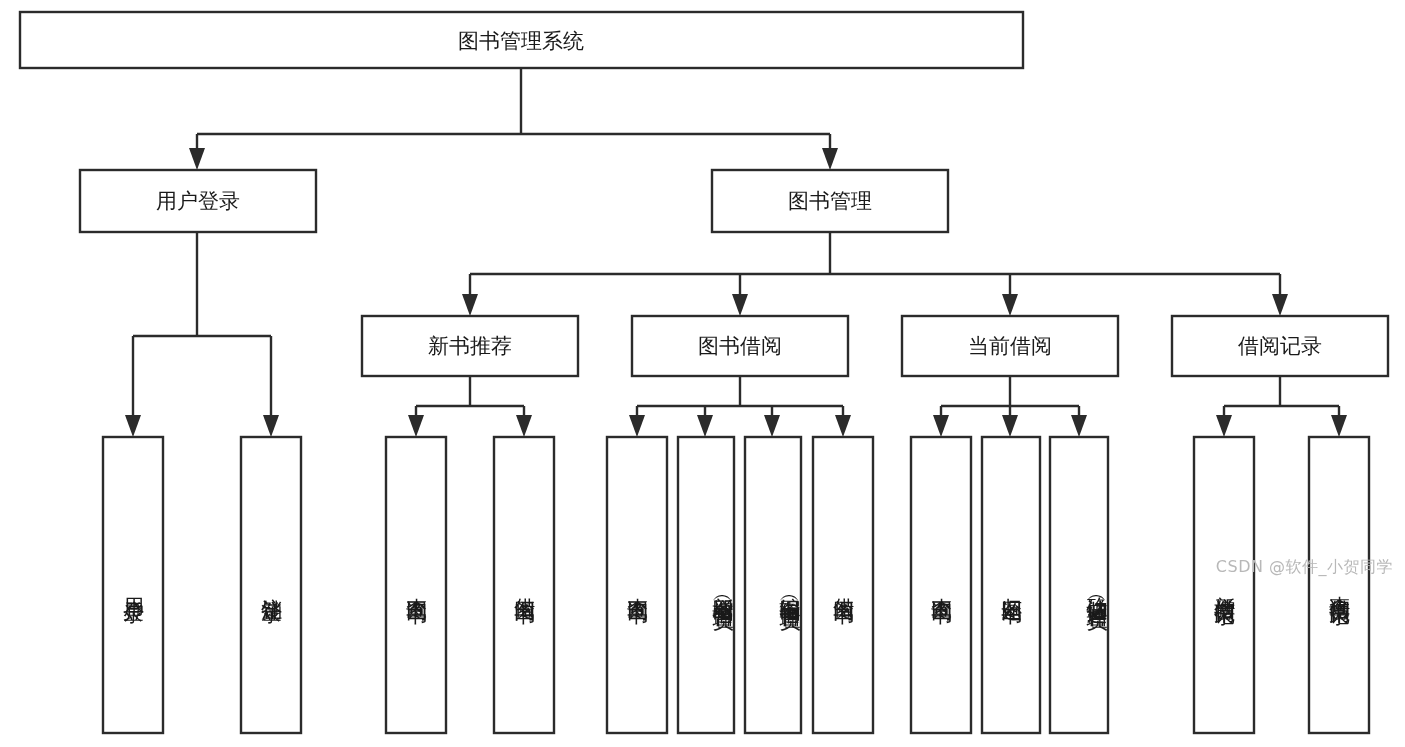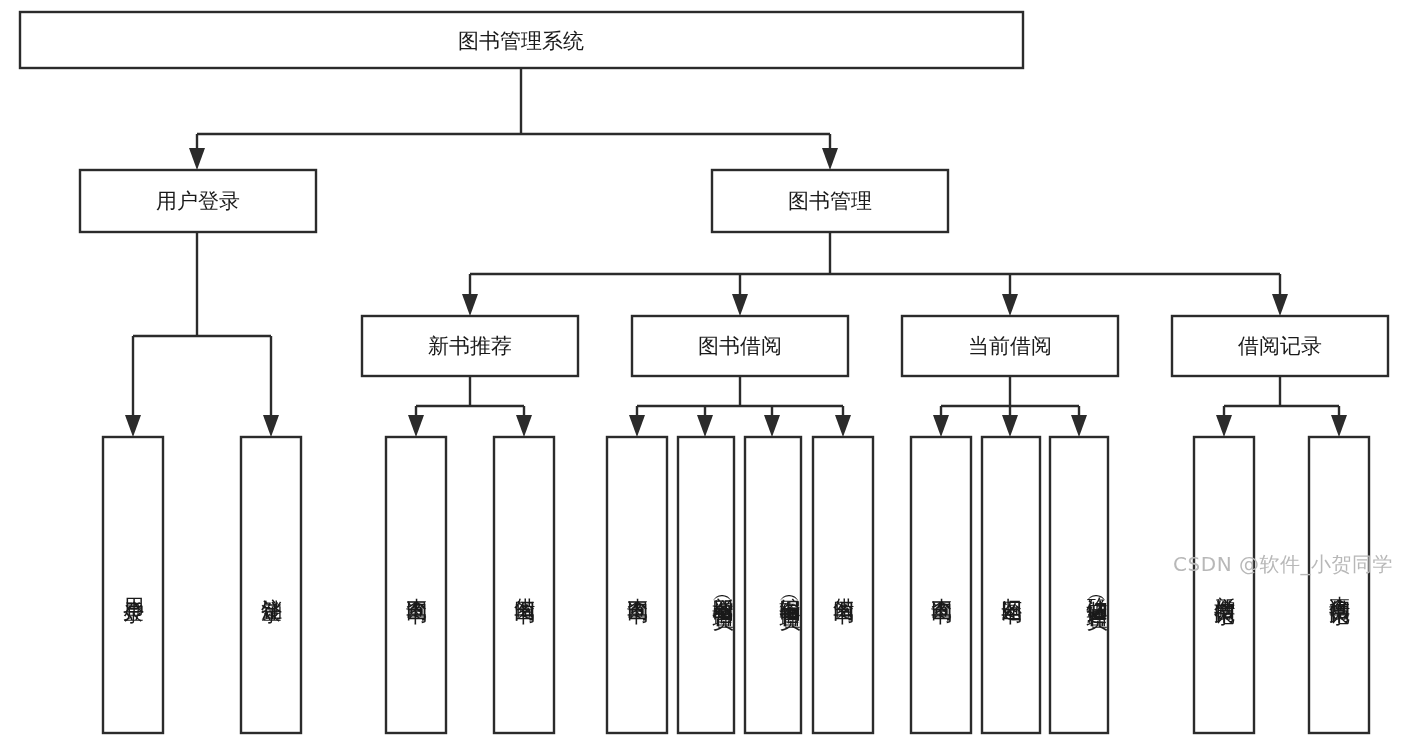--- a/index.html
+++ b/index.html
@@ -63,21 +63,21 @@
     text-align: center;
     white-space: nowrap;
     pointer-events: none;
     user-select: none;
   }
   .watermark {
     position: absolute;
     right: 12px;
     bottom: 4px;
     font-family: "DejaVu Sans", "Liberation Sans", sans-serif;
-    font-size: 20px;
+    font-size: 16px;
     color: #b8b8b8;
     letter-spacing: 0.5px;
     white-space: nowrap;
   }
 </style>
 </head>
 <body>
 
 <div id="diagram-root">
 

